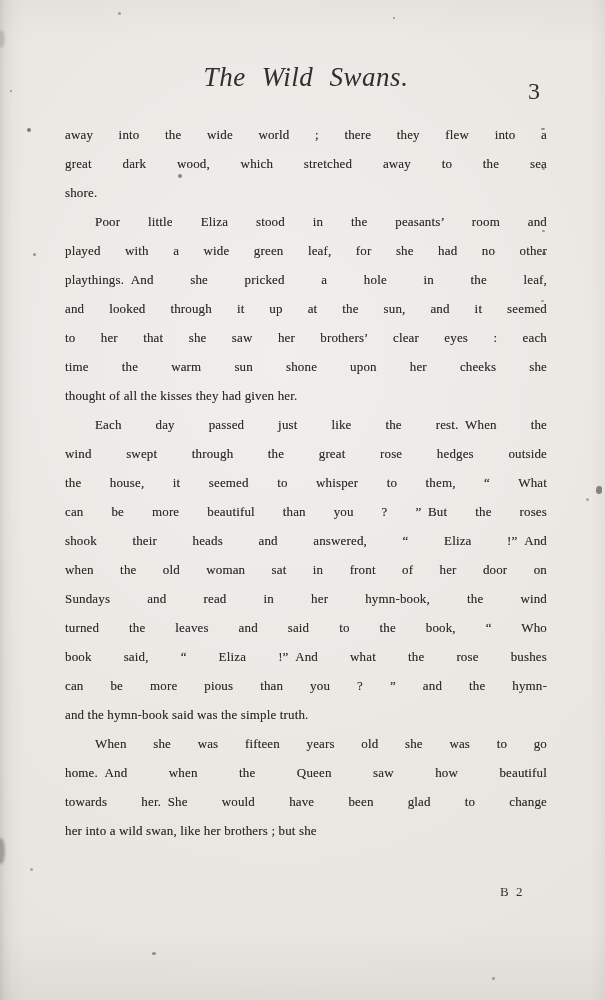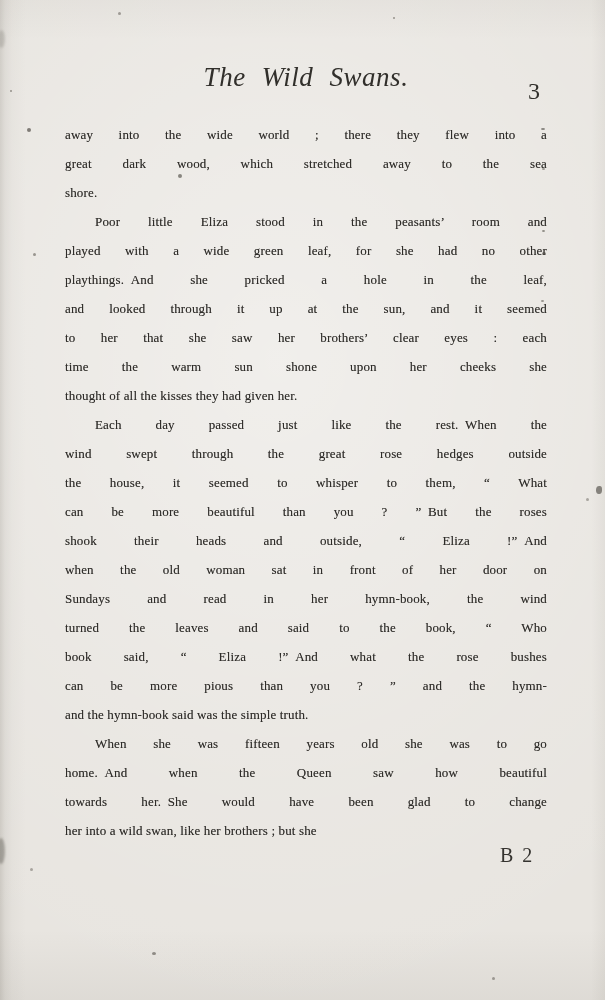--- a/index.html
+++ b/index.html
@@ -66,23 +66,23 @@
   }
   .line.last {
     text-align-last: left;
   }
   .line.ind {
     text-indent: 30px;
   }
   .italic { }
   .signature {
     position: absolute;
-    top: 844px;
+    top: 884px;
     left: 500px;
-    font-size: 20px;
+    font-size: 13px;
     letter-spacing: 2px;
     color: #35332f;
   }
   .speck {
     position: absolute;
     background: #45413a;
     border-radius: 50%;
   }
   .edge-blob {
     position: absolute;
@@ -112,21 +112,21 @@
     <div class="line">playthings. And she pricked a hole in the leaf,</div>
     <div class="line">and looked through it up at the sun, and it seemed</div>
     <div class="line">to her that she saw her brothers’ clear eyes : each</div>
     <div class="line">time the warm sun shone upon her cheeks she</div>
     <div class="line last">thought of all the kisses they had given her.</div>
 
     <div class="line ind">Each day passed just like the rest. When the</div>
     <div class="line">wind swept through the great rose hedges outside</div>
     <div class="line">the house, it seemed to whisper to them, “ What</div>
     <div class="line">can be more beautiful than you ? ” But the roses</div>
-    <div class="line">shook their heads and outside, “ Eliza !” And</div>
+    <div class="line">shook their heads and answered, “ Eliza !” And</div>
     <div class="line">when the old woman sat in front of her door on</div>
     <div class="line">Sundays and read in her hymn-book, the wind</div>
     <div class="line">turned the leaves and said to the book, “ Who</div>
     <div class="line">book said, “ Eliza !” And what the rose bushes</div>
     <div class="line">can be more pious than you ? ” and the hymn-</div>
     <div class="line last">and the hymn-book said was the simple truth.</div>
 
     <div class="line ind">When she was fifteen years old she was to go</div>
     <div class="line">home. And when the Queen saw how beautiful</div>
     <div class="line">towards her. She would have been glad to change</div>

